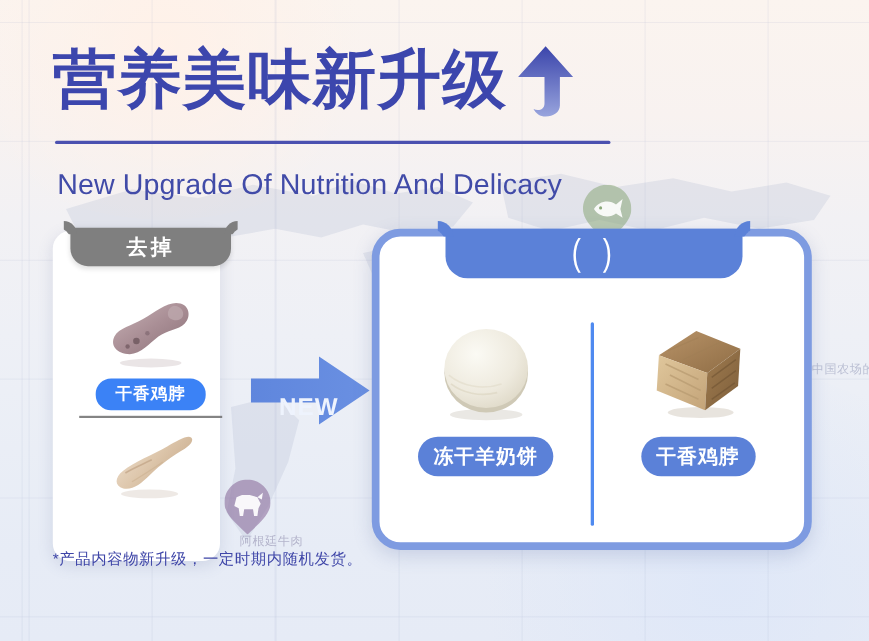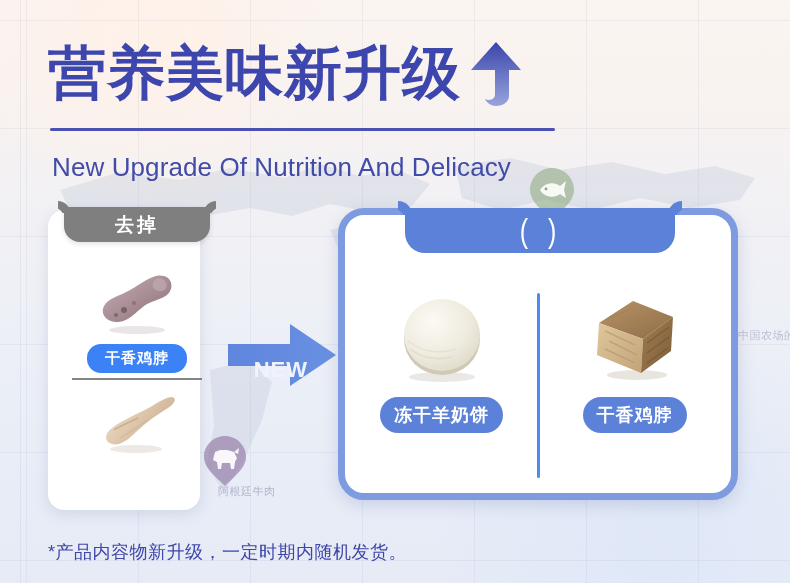--- a/index.html
+++ b/index.html
@@ -350,22 +350,22 @@
     width: 3px;
     height: 185px;
     background: #4f8af0;
     border-radius: 2px;
   }
 
   
   .footnote {
     position: absolute;
     left: 48px;
-    top: 540px;
-    font-size: 18px;
+    top: 500px;
+    font-size: 14px;
     color: #3f46a8;
     letter-spacing: .5px;
     white-space: nowrap;
   }
 </style>
 </head>
 <body>
 
 <div id="poster">
 

